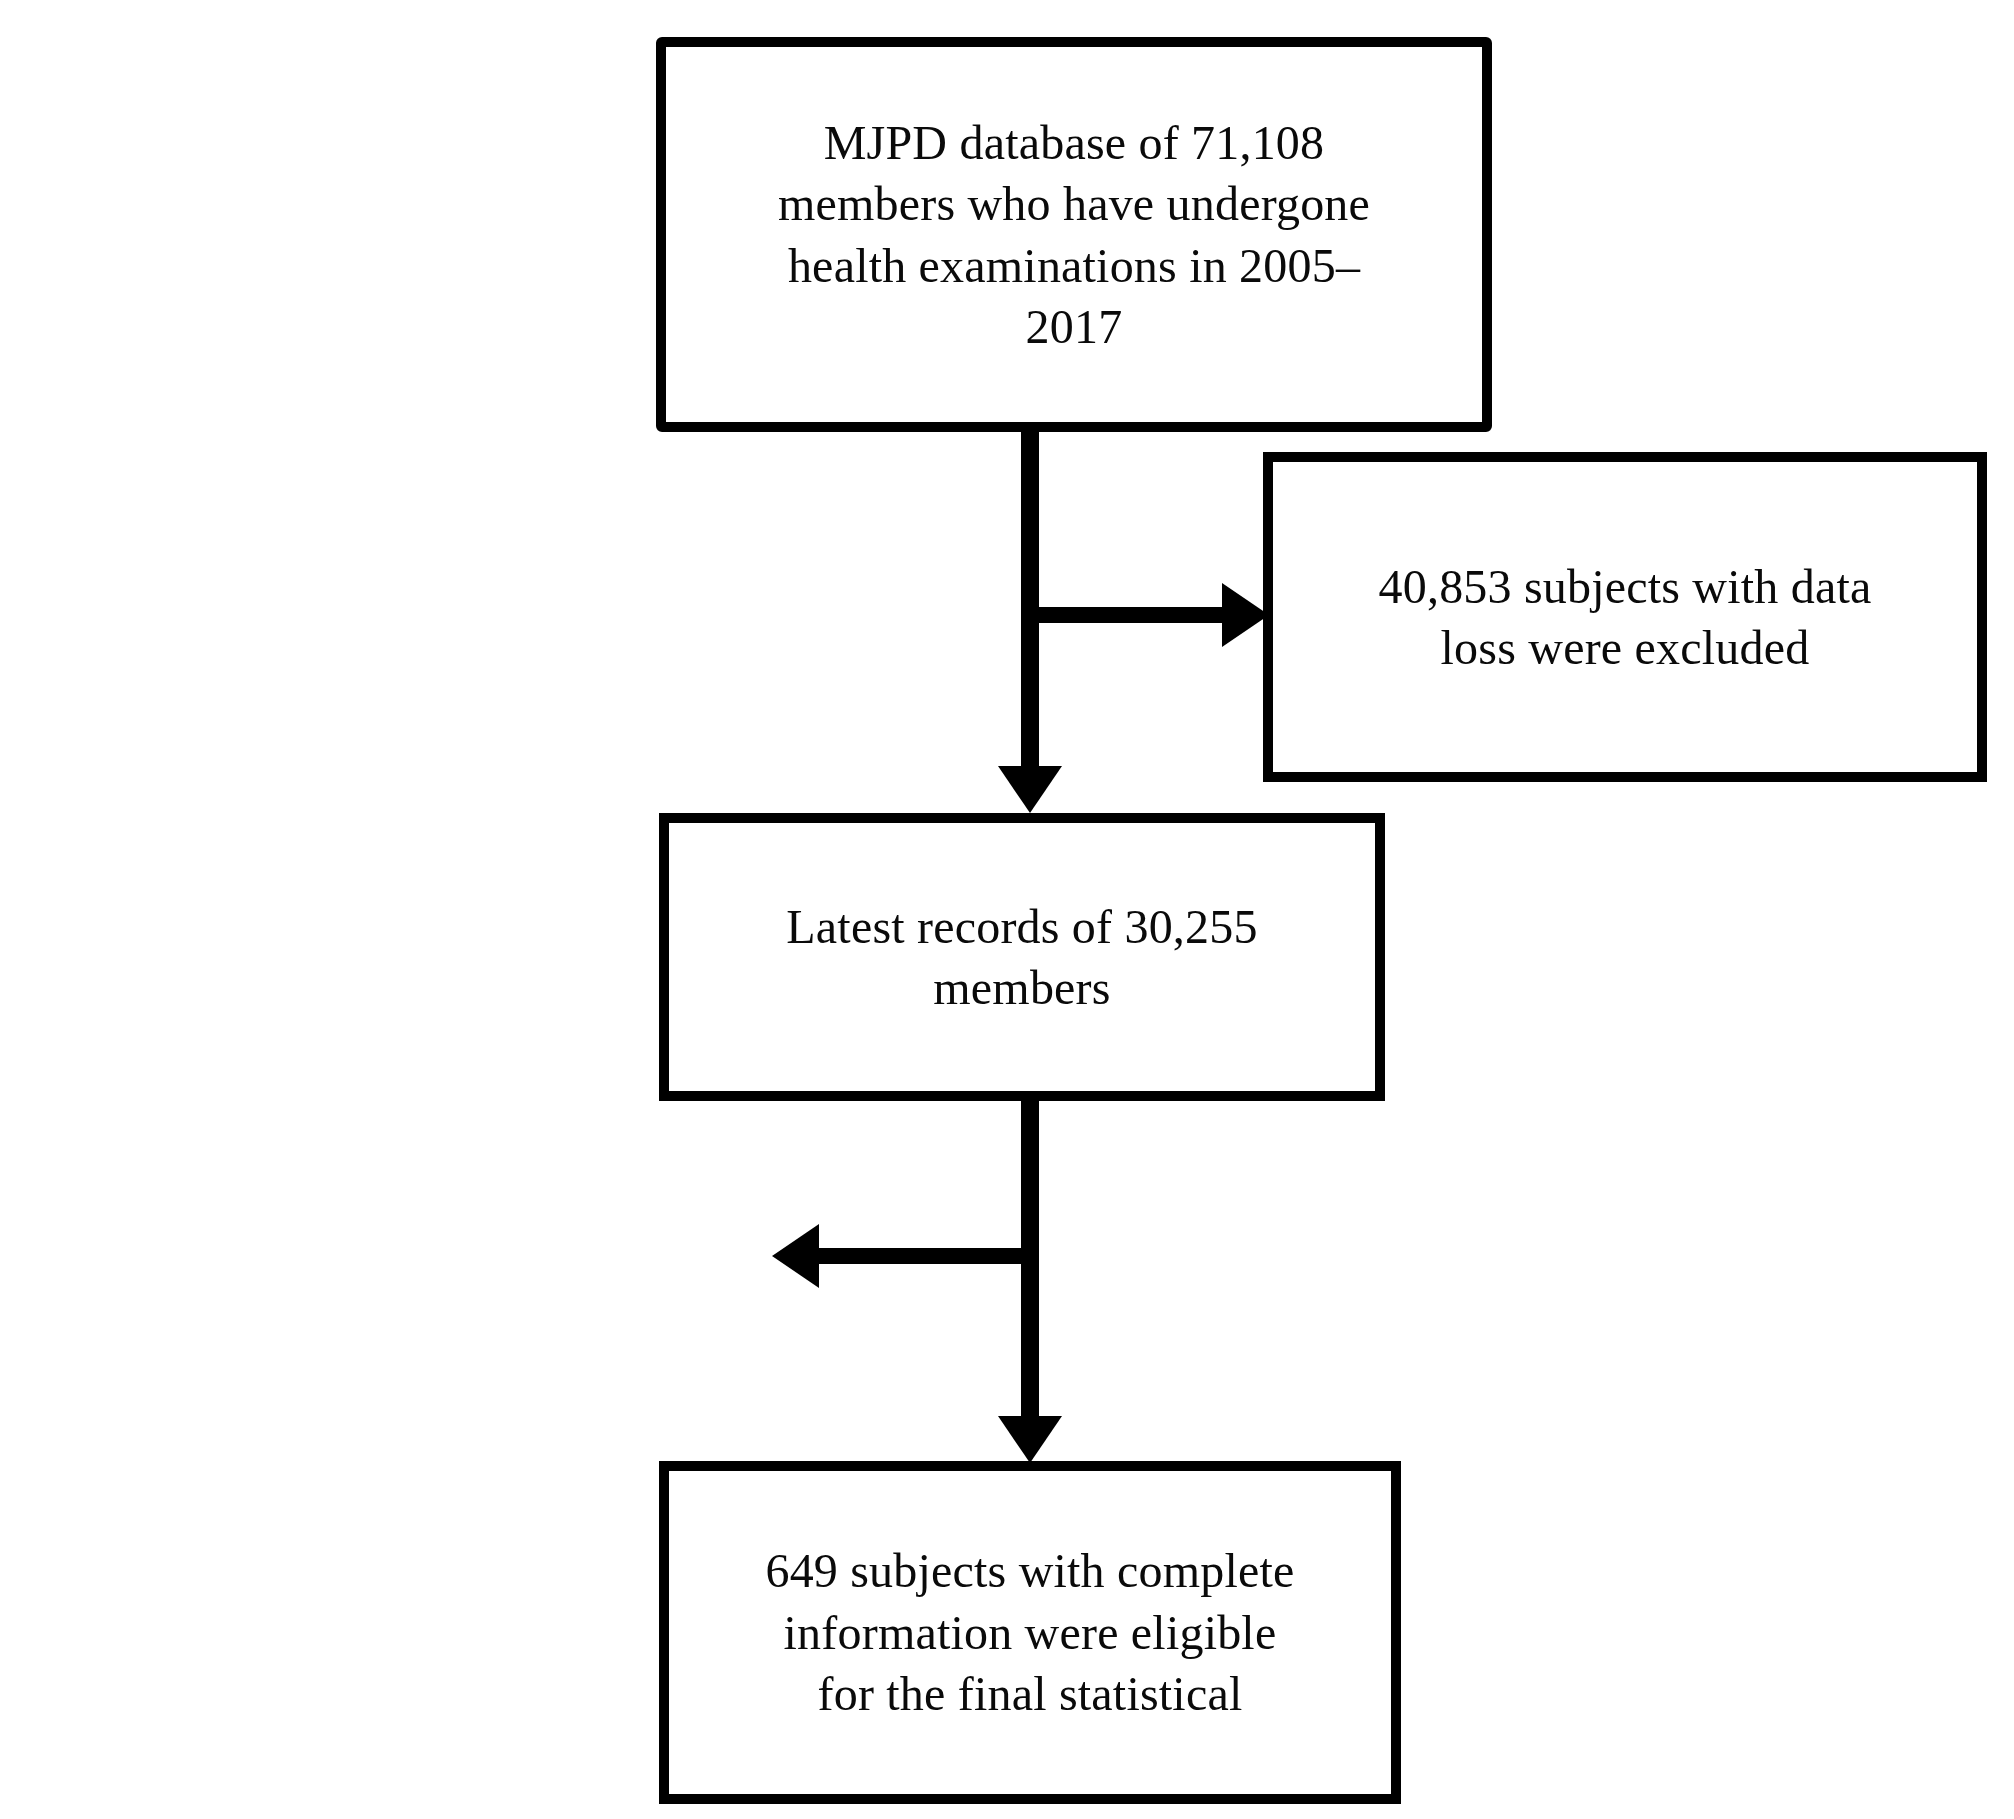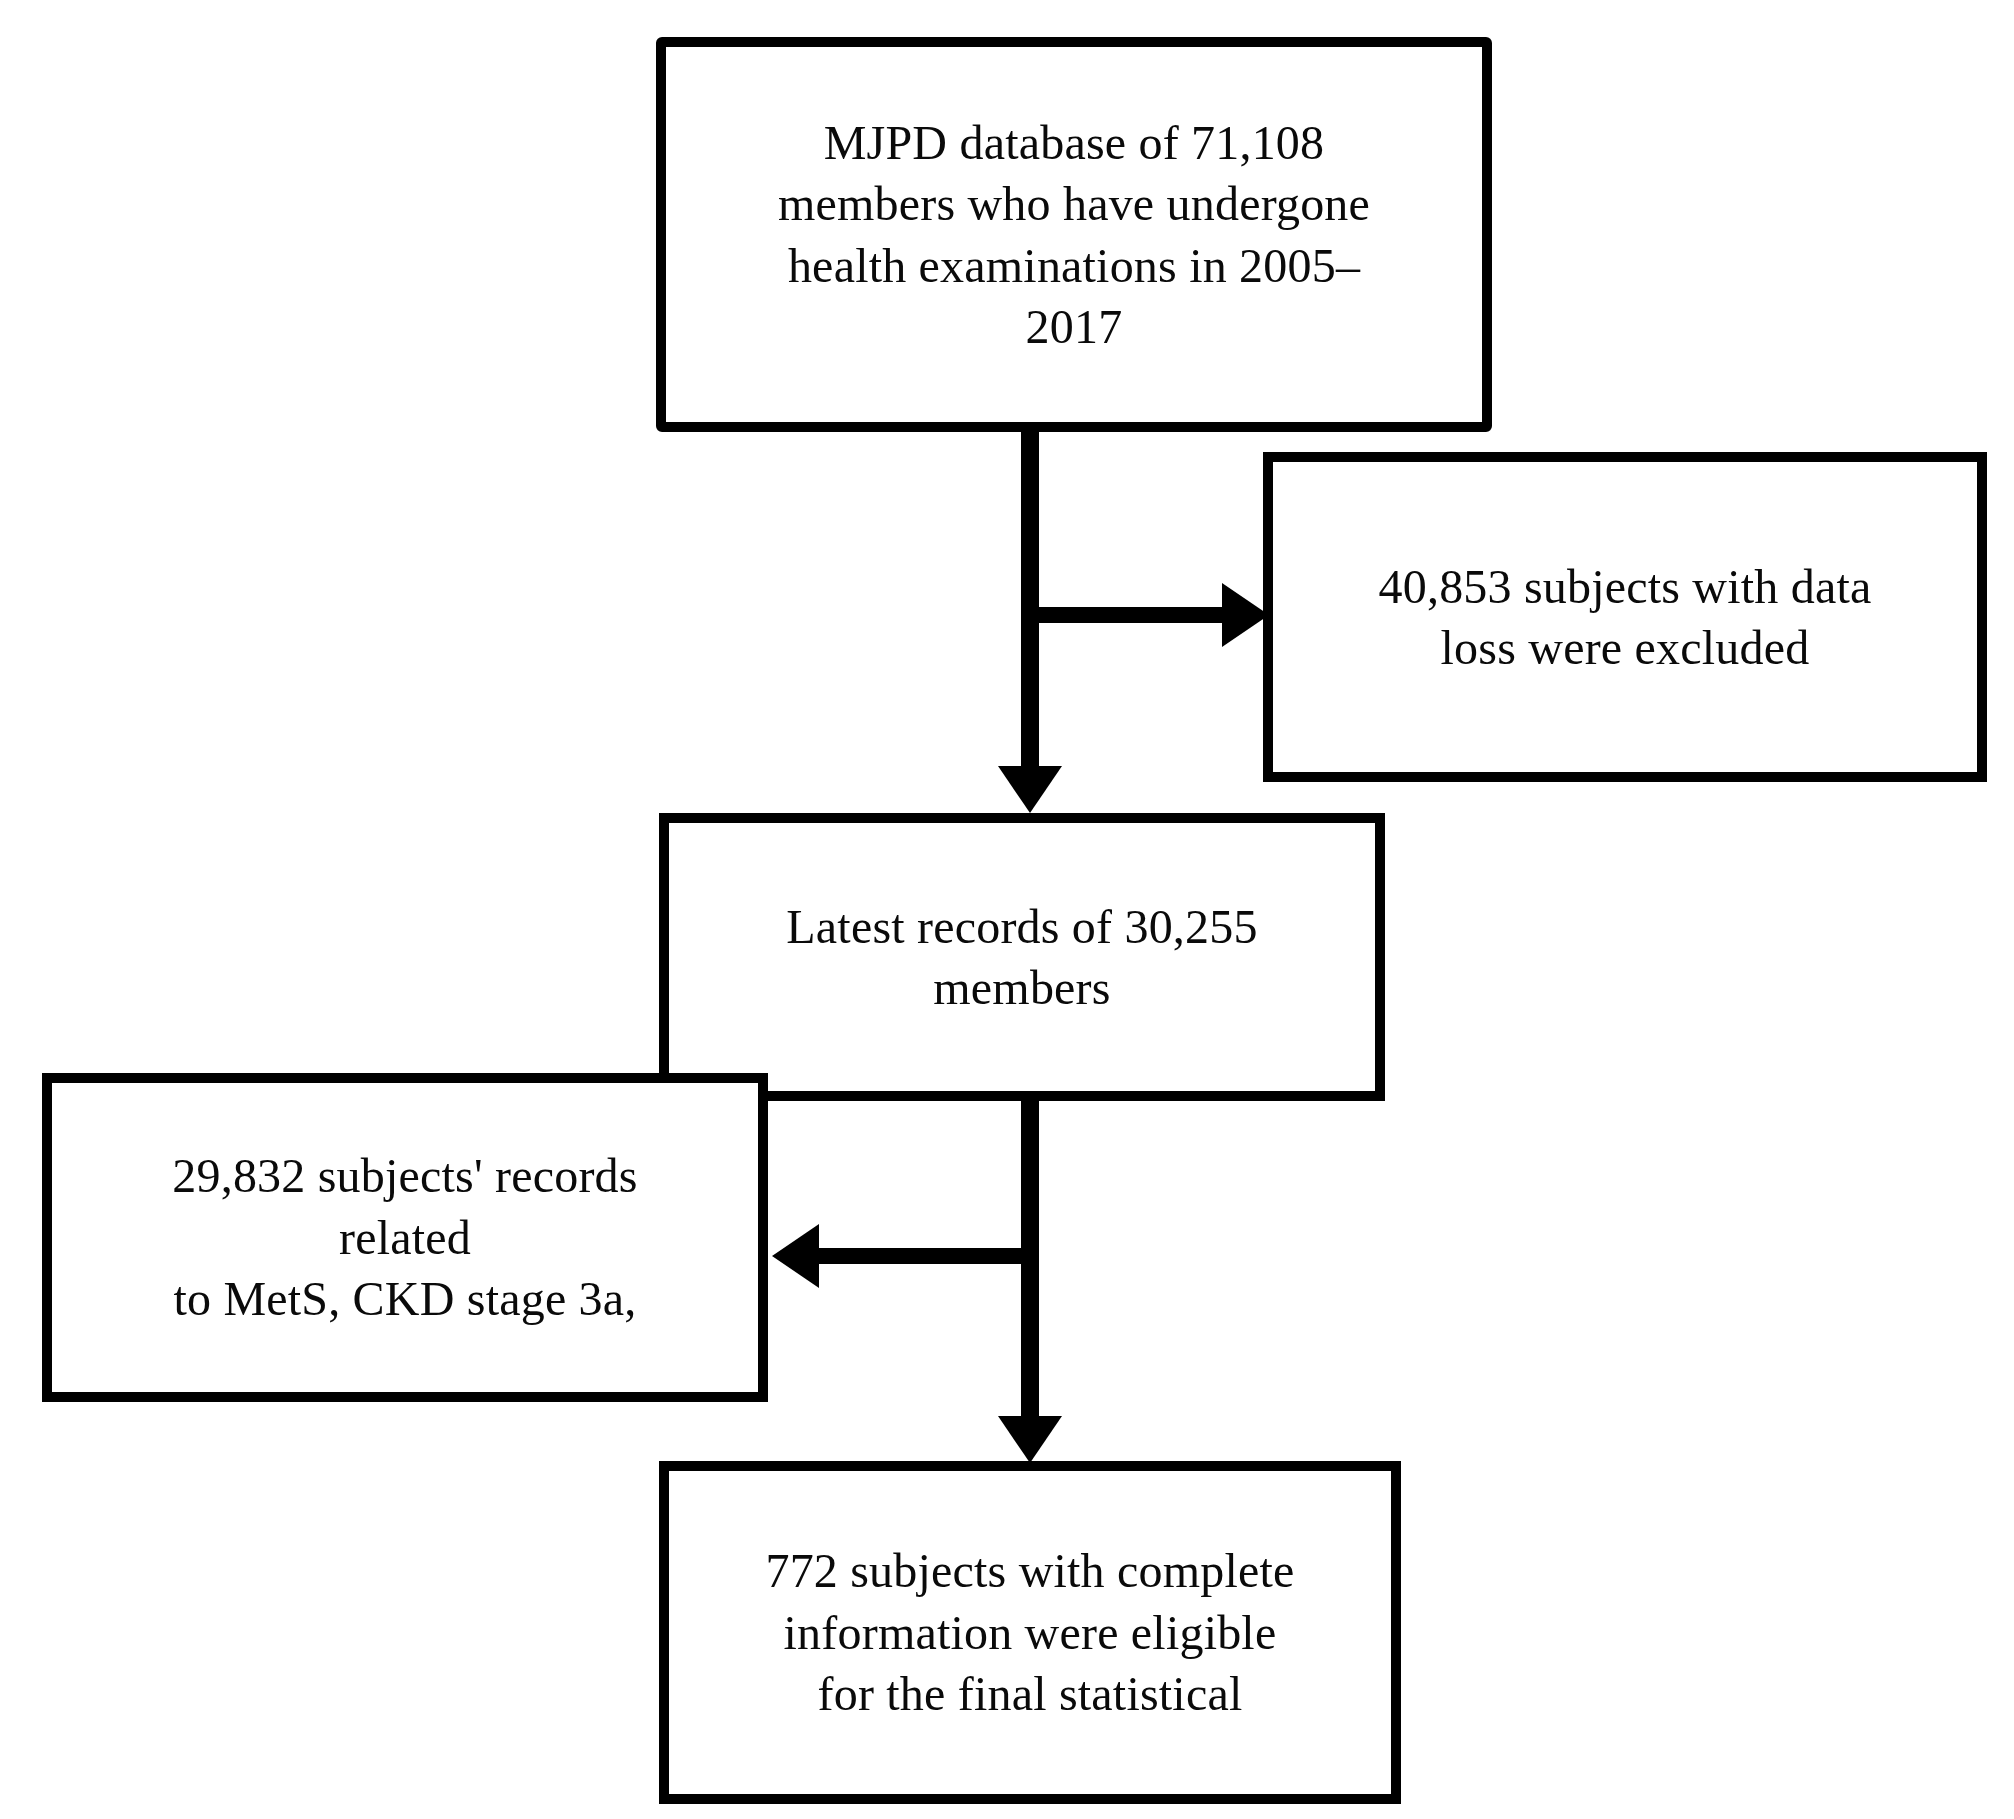--- a/index.html
+++ b/index.html
@@ -104,28 +104,23 @@
   <div class="node-box" id="box-excluded">
     <div class="node-text">40,853 subjects with data
 loss were excluded</div>
   </div>
 
   <div class="node-box" id="box-latest">
     <div class="node-text">Latest records of 30,255
 members</div>
   </div>
 
-  <div class="node-box" id="box-related">
-    <div class="node-text">29,832 subjects' records
-related
-to MetS, CKD stage 3a,</div>
-  </div>
 
   <div class="node-box" id="box-final">
-    <div class="node-text">772 subjects with complete
+    <div class="node-text">649 subjects with complete
 information were eligible
 for the final statistical</div>
   </div>
 
   <div class="edge-line" id="trunk-source-latest"></div>
   <div class="arrow-head arrow-down" id="head-source-latest"></div>
 
   <div class="edge-line" id="branch-to-excluded"></div>
   <div class="arrow-head arrow-right" id="head-to-excluded"></div>
 

